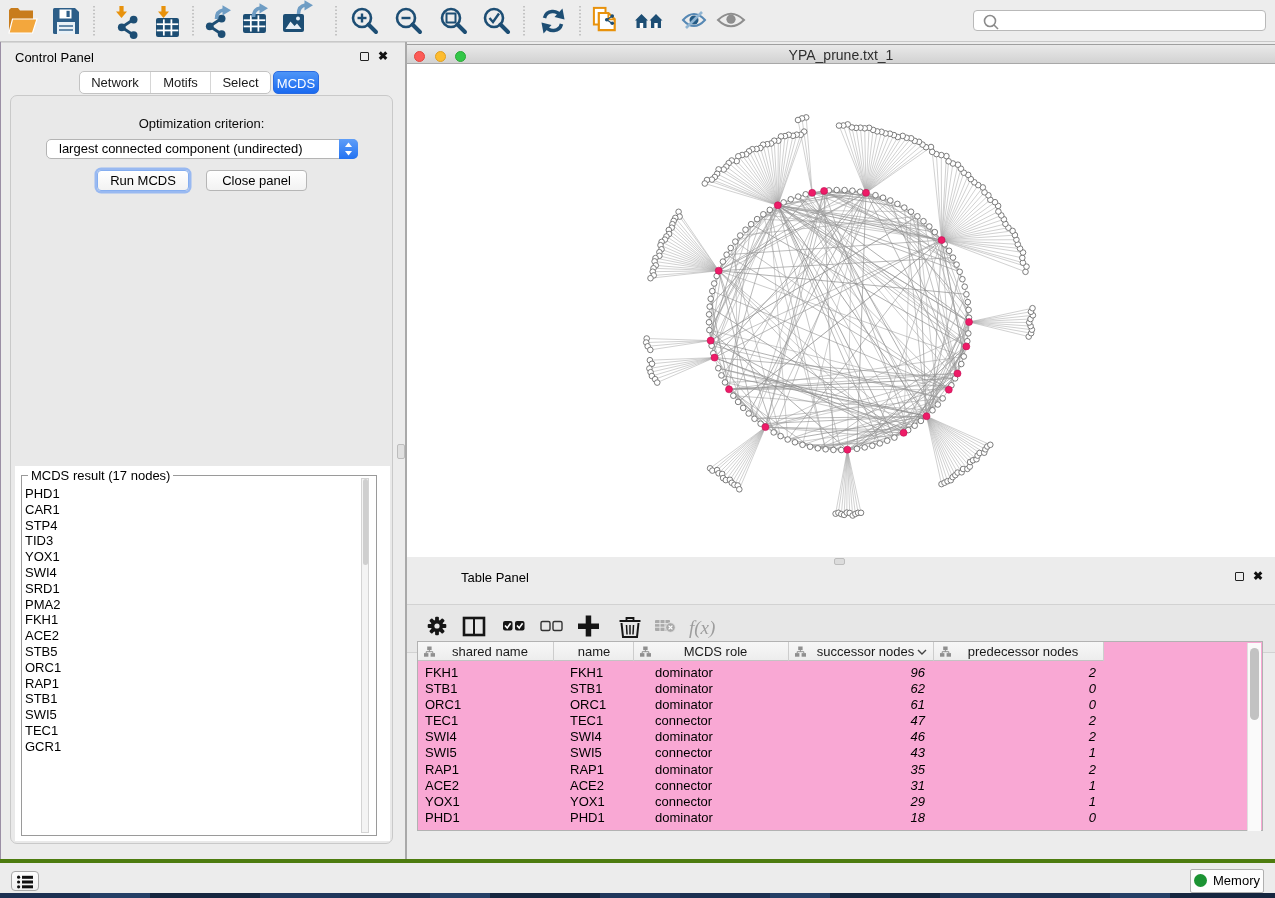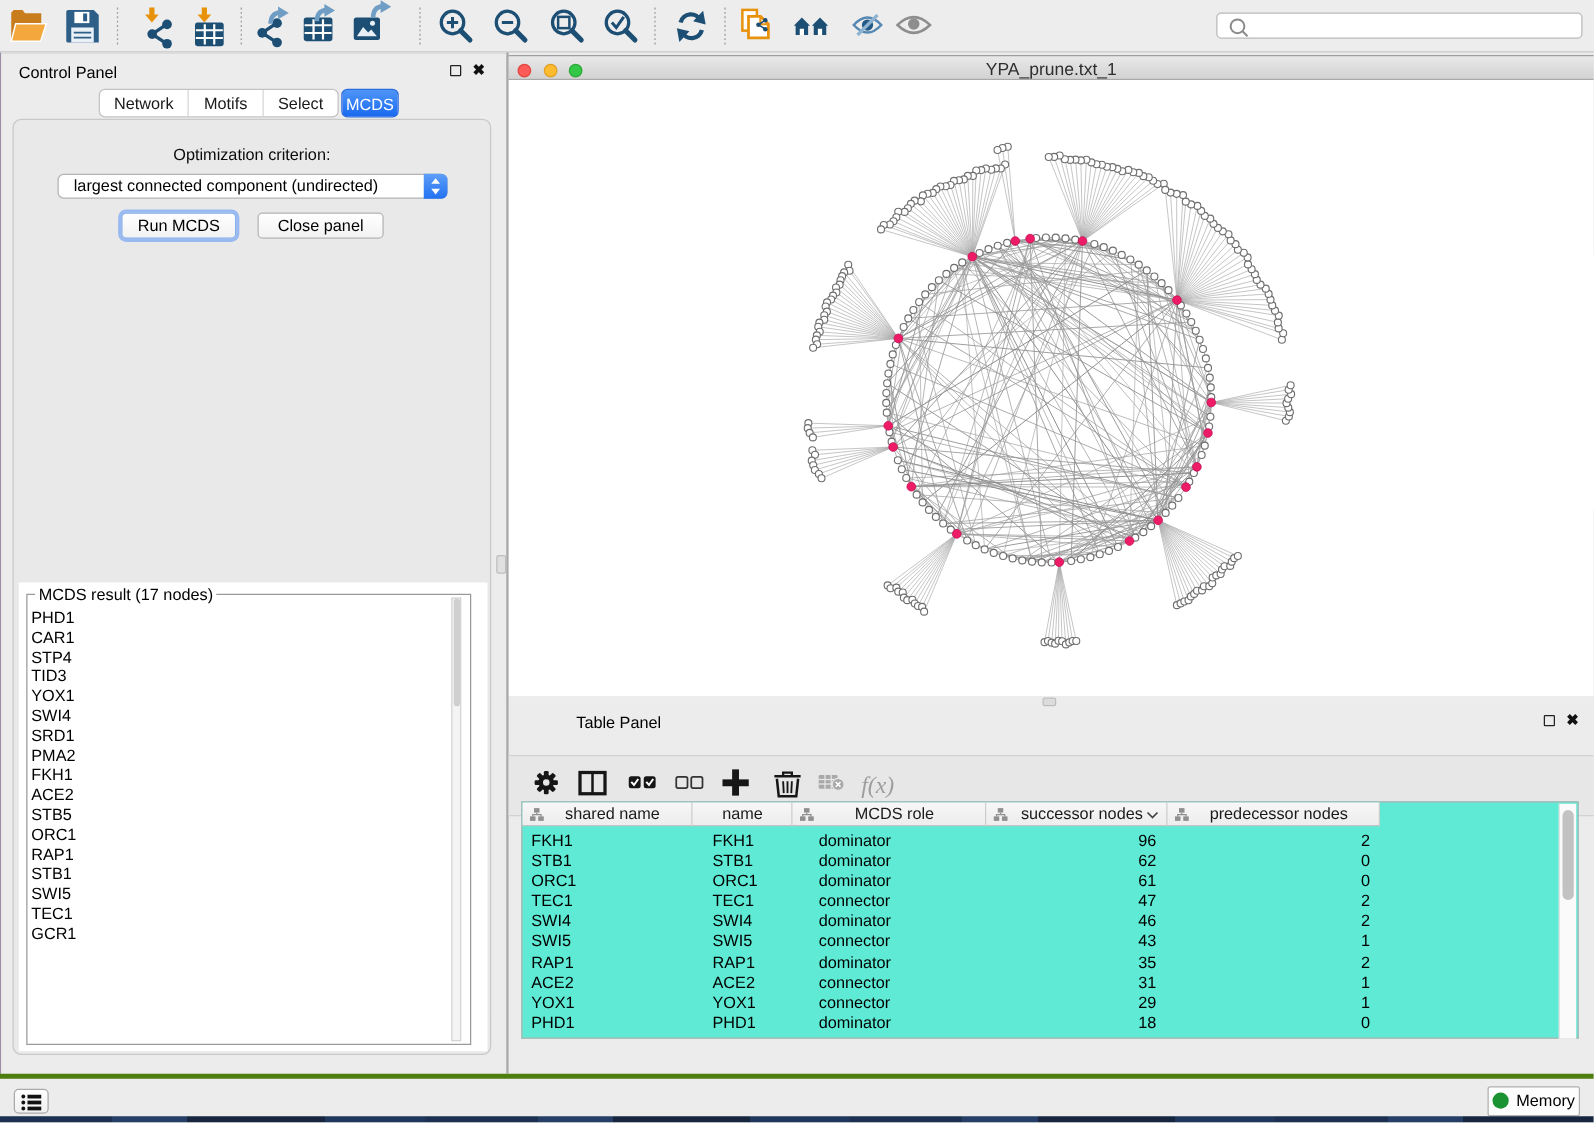--- a/index.html
+++ b/index.html
@@ -46,25 +46,25 @@
 
 #net-title { left:407px; top:44px; width:868px; height:20px; background:linear-gradient(#e9e9e9,#d2d2d2); border-top:1px solid #9f9f9f; border-bottom:1px solid #a8a8a8; }
 .tl { position:absolute; top:5.5px; width:11px; height:11px; border-radius:50%; }
 #net-name { position:absolute; width:100%; text-align:center; top:2px; font-weight:normal; color:#2e2e2e; font-size:14px; }
 #net-canvas { left:407px; top:64px; width:868px; height:493px; background:#fff; }
 
 
 #tp { left:407px; top:566px; width:868px; height:293px; background:#ececec; }
 #tp-title { position:absolute; left:14px; top:4px; color:#000;margin-left:40px; }
 #tp-toolbar { position:absolute; left:0px; top:26px; width:868px; height:49px; background:#e7e7e7; border-top:1px solid #d2d2d2; border-bottom:1px solid #d2d2d2;margin-top:12px; }
-#tbl { position:absolute; left:10px; top:75px; width:846px; height:190px; background:#5eead4; border:1px solid #b2b2b2; }
+#tbl { position:absolute; left:10px; top:75px; width:846px; height:190px; background:#f9a8d4; border:1px solid #b2b2b2; }
 #thead { position:absolute; left:0; top:0; width:686px; height:19px; background:linear-gradient(#f7f7f7,#ededed); border-bottom:1px solid #c4c4c4; }
 .th { position:absolute; top:0; height:19px; border-right:1px solid #cdcdcd; text-align:center; line-height:19px; color:#1a1a1a; }
 .rowtxt { position:absolute; line-height:16.1px; color:#000; }
-.num { text-align:right; }
+.num { text-align:right;font-style:italic; }
 #tscroll { position:absolute; right:1px; top:1px; width:14px; height:188px; background:#fafafa; border-left:1px solid #e0e0e0; }
 #tthumb { position:absolute; left:2px; top:5px; width:9px; height:72px; background:#c2c2c2; border-radius:5px; }
 #tp-tabs { position:absolute; left:253px; top:267px; height:22px; }
 .btabgrp { display:inline-block; border:1px solid #b5b5b5; border-radius:6px; background:#fff; height:22px; vertical-align:top; overflow:hidden; }
 .btabseg { display:inline-block; height:22px; line-height:21px; padding:0 13px; border-right:1px solid #c9c9c9; color:#111; }
 .btabseg:last-child { border-right:none; }
 .btabsel { background:linear-gradient(#5d9bf8,#2169ef); color:#fff; }
 
 
 #status { left:0; top:859px; width:1275px; height:34px; background:#ececec; border-top:4px solid #4d7c0f; }

